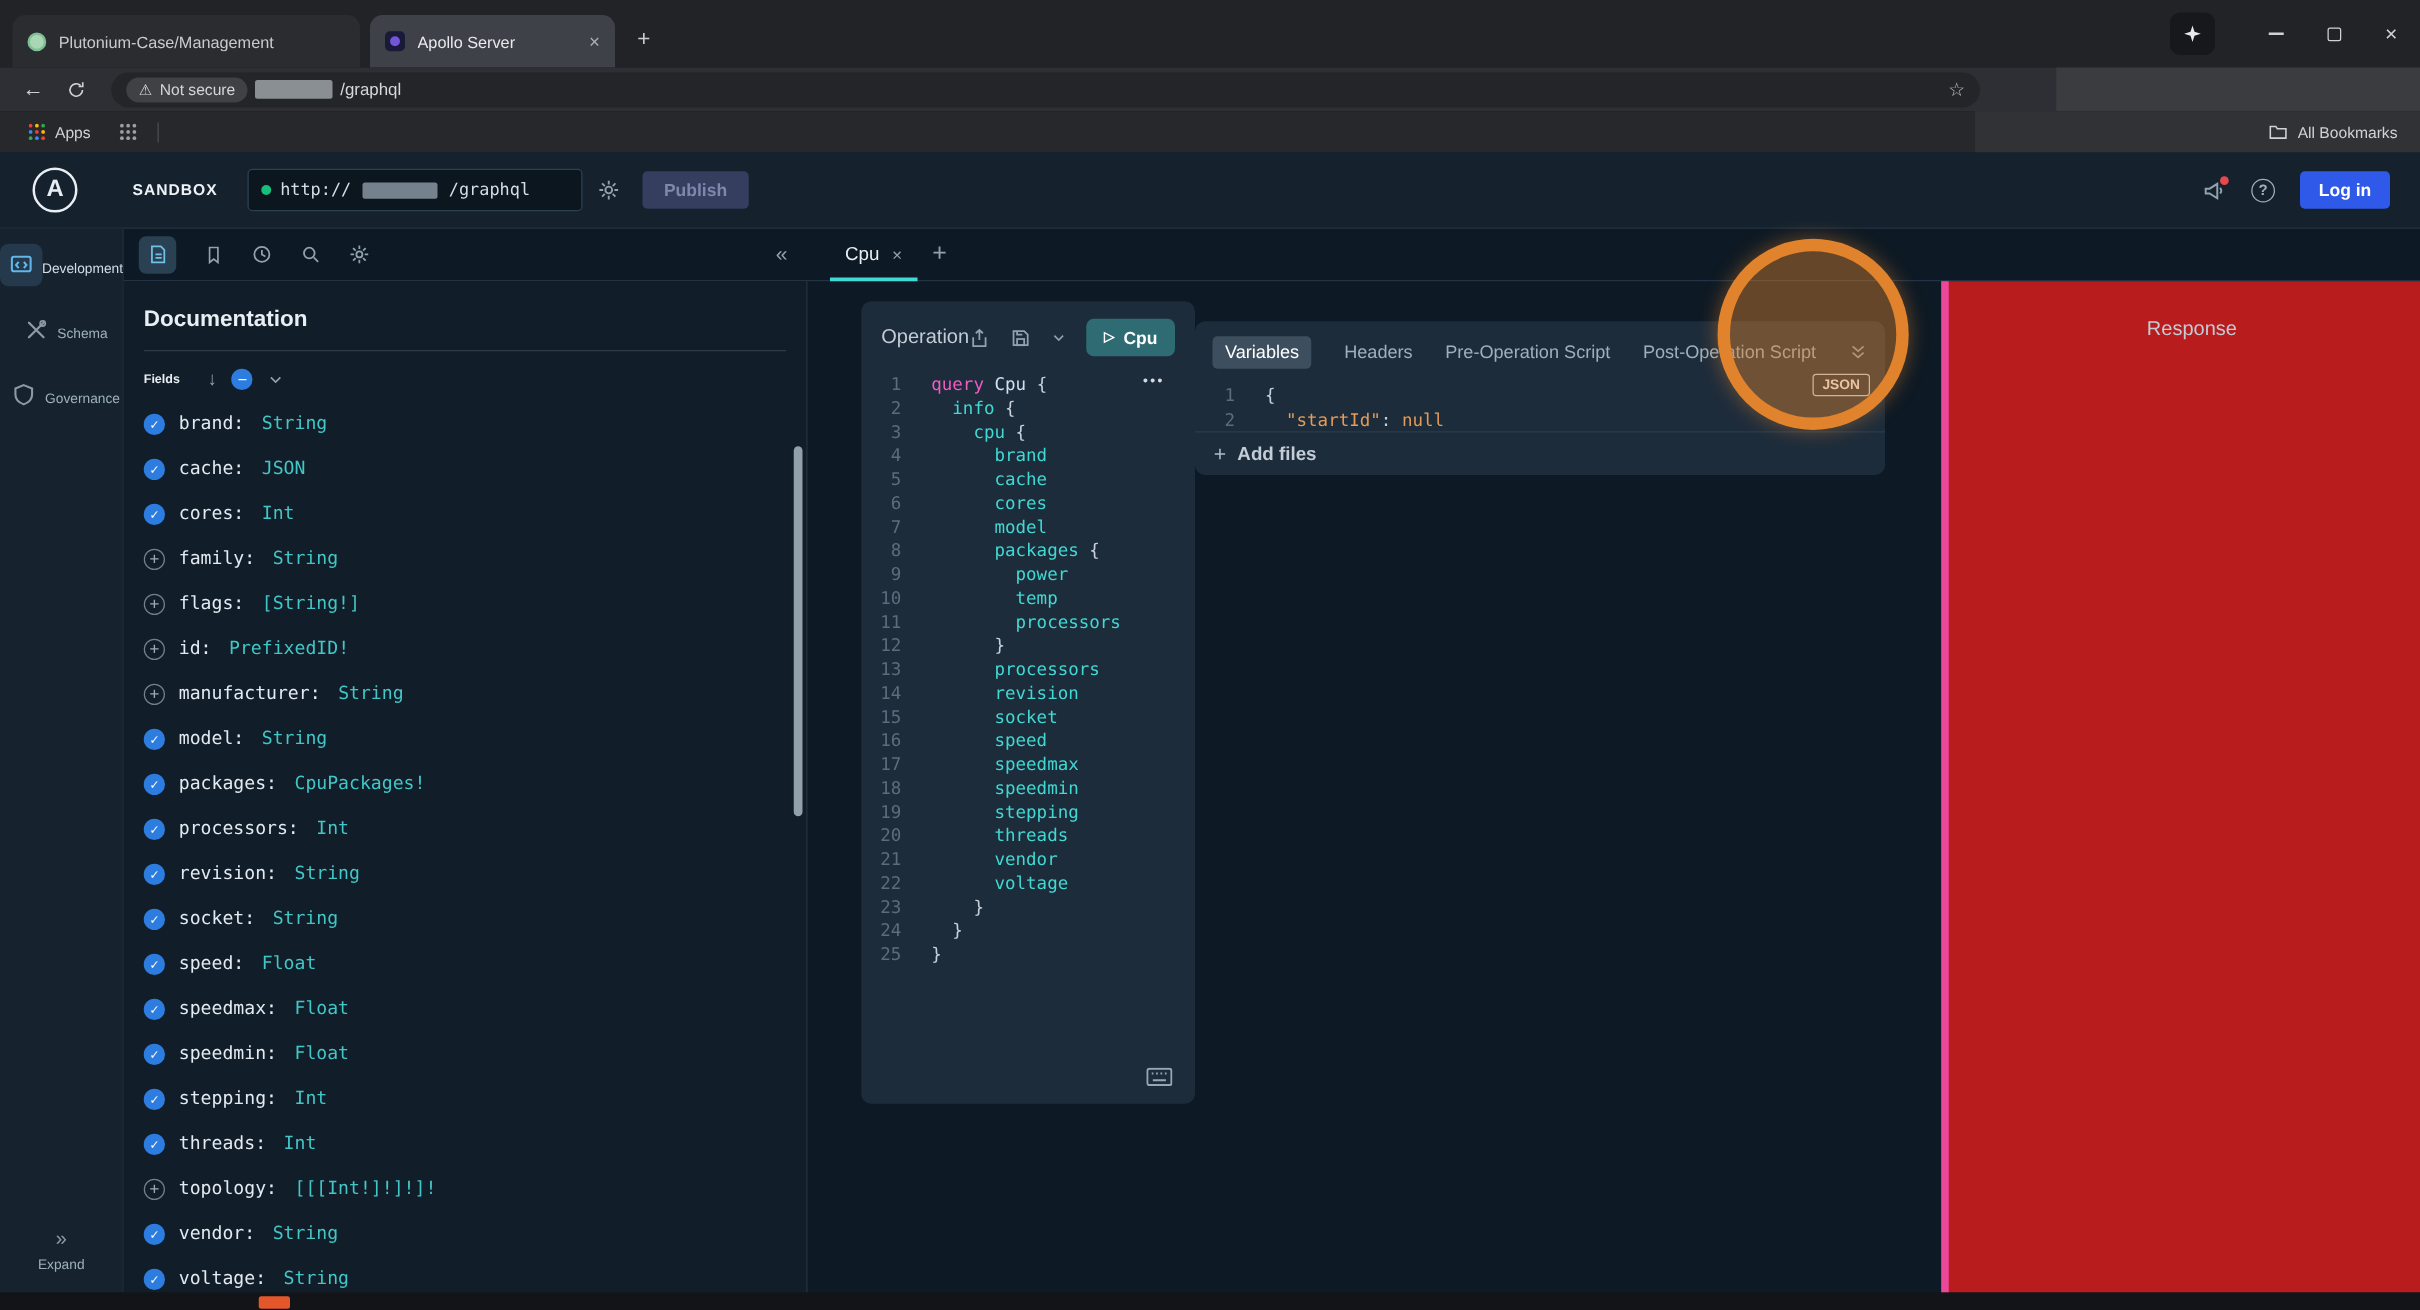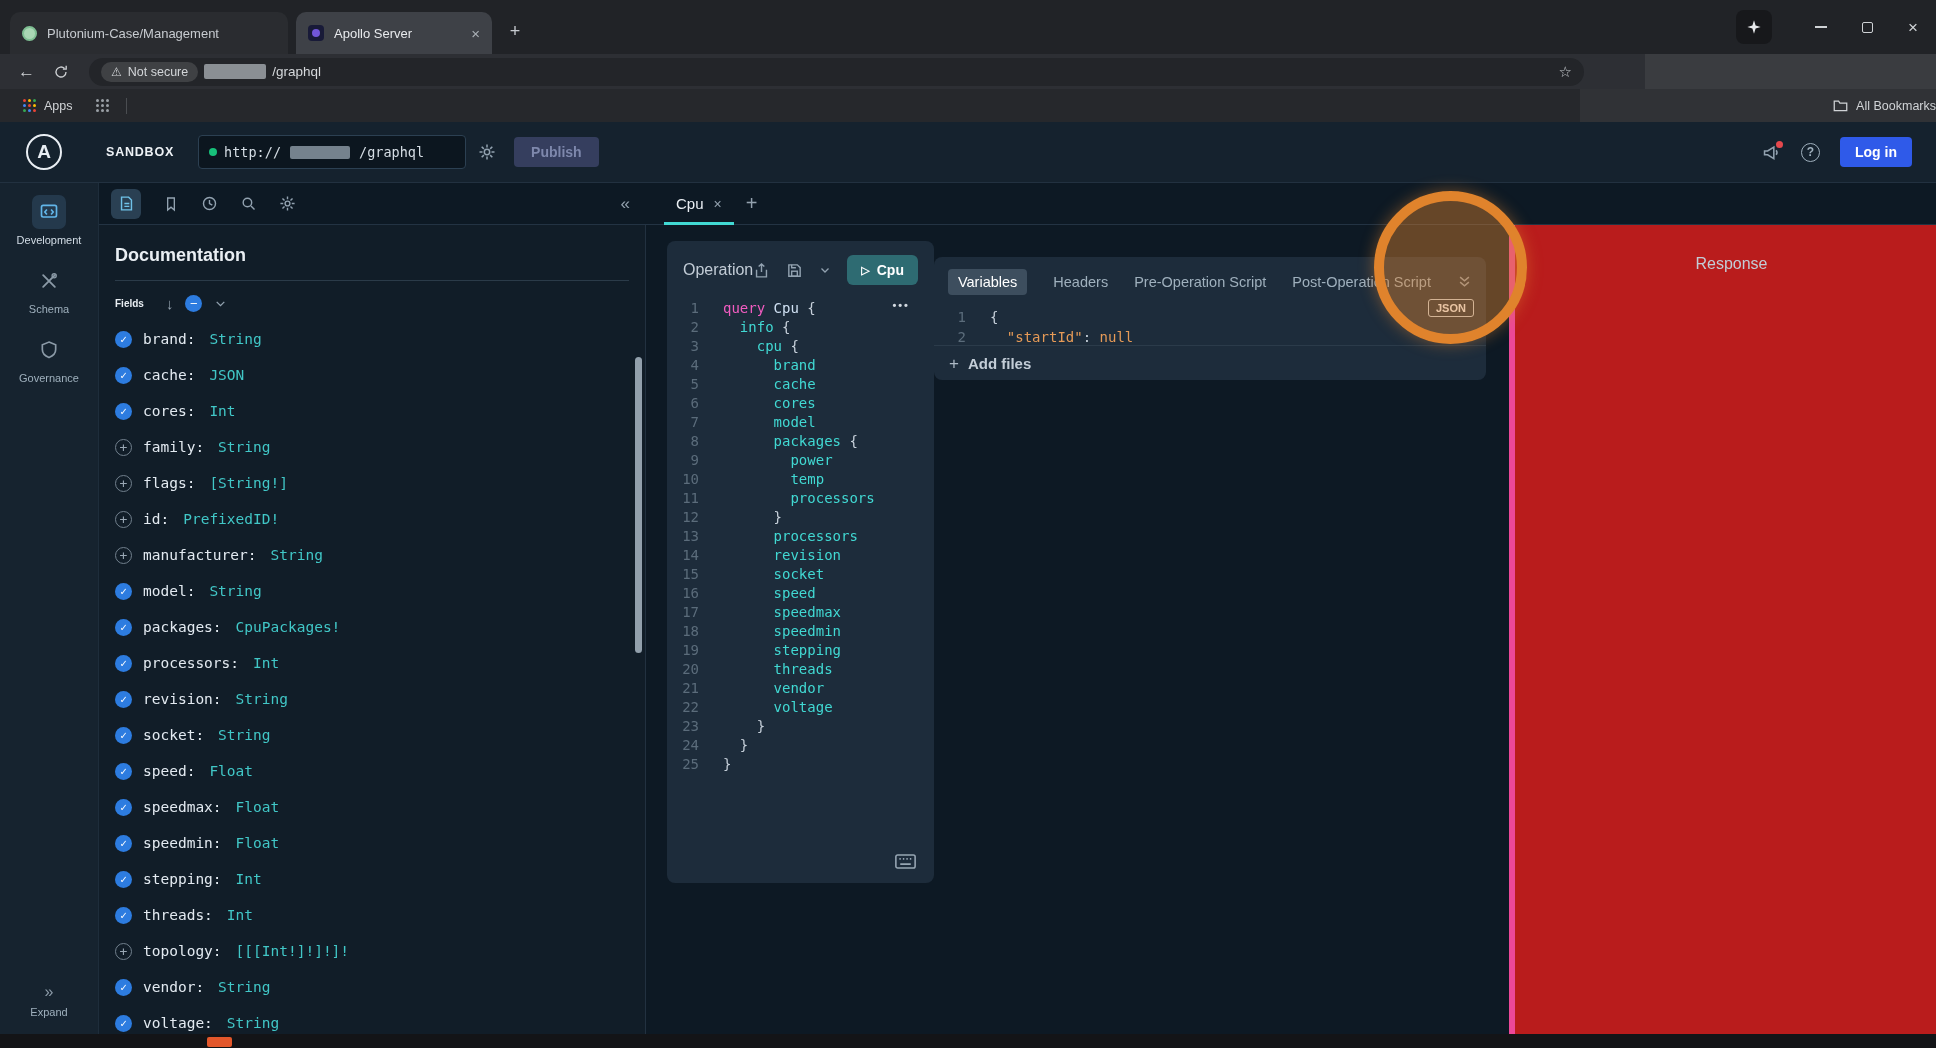--- a/index.html
+++ b/index.html
@@ -41,21 +41,21 @@
   .notsecure { display:flex; align-items:center; gap:6px; background:#3f4144; border-radius:12px;
                padding:3px 10px; font-size:12.5px; color:#d3d6d9; }
   .warn-glyph { font-size:12px; color:#d3d6d9; line-height:1; }
   .redact { width:62px; height:15px; border-radius:2px; background:#8a8f94; margin:0 6px; }
   .urlpath { font-size:13.5px; color:#d6d9dc; }
   .star { margin-left:auto; color:#c3c7cb; font-size:15px; }
 
   .bookmarksbar { position:absolute; left:0; top:89px; width:100%; height:33px; background:#26282c;
                   display:flex; align-items:center; }
   .bm-right-seg { position:absolute; left:1580px; top:0; width:356px; height:33px; background:#303236;
-                  display:flex; align-items:center; justify-content:flex-end; gap:8px;
+                  display:flex; align-items:center; justify-content:flex-end; padding-right:18px; gap:8px;
                   font-size:12.5px; color:#d0d3d6; }
   .apps-label { font-size:12.5px; color:#d0d3d6; margin-left:7px; }
   .bm-sep { width:1px; height:16px; background:#4a4d51; margin-left:16px; }
 
   
   .ap-topbar { position:absolute; left:0; top:122px; width:100%; height:61px; background:#15222e;
                border-bottom:1px solid #223140; display:flex; align-items:center; }
   .ap-logo { width:36px; height:36px; border-radius:50%; border:2.5px solid #e9eef3; margin-left:26px;
              display:flex; align-items:center; justify-content:center; font-size:19px; font-weight:bold; }
   .env-label { margin-left:44px; font-size:12.5px; font-weight:bold; letter-spacing:0.8px; color:#eef2f6; }
@@ -72,21 +72,21 @@
   .bell-wrap { position:relative; }
   .notif-dot { position:absolute; right:-2px; top:-3px; width:7px; height:7px; border-radius:50%; background:#e5484d; }
   .help-circle { width:19px; height:19px; border-radius:50%; border:1.5px solid #9fb0bd; color:#9fb0bd;
                  font-size:12px; display:flex; align-items:center; justify-content:center; font-weight:bold; }
   .login-btn { background:#2f5ae9; color:#fff; font-size:14px; font-weight:bold; padding:7px 15px; border-radius:4px; }
 
   
   .ap-body { position:absolute; left:0; top:183px; width:100%; height:851px; display:flex; }
   .rail { width:99px; background:#16232f; border-right:1px solid #1e2d3b; display:flex; flex-direction:column;
           align-items:center; padding-top:12px; flex:none; }
-  .rail-item { display:flex; flex-direction:column; align-items:center; margin-bottom:18px; }
+  .rail-item { display:flex; flex-direction:row; align-items:center; margin-bottom:18px; }
   .rail-iconbox { width:34px; height:34px; border-radius:7px; display:flex; align-items:center; justify-content:center;
                   color:#8b9aa7; }
   .rail-item.active .rail-iconbox { background:#24394c; color:#62b6e9; }
   .rail-label { margin-top:5px; font-size:11px; color:#9fb0bd; }
   .rail-item.active .rail-label { color:#d3dde6; }
   .rail-expand { margin-top:auto; margin-bottom:16px; display:flex; flex-direction:column; align-items:center; color:#8b9aa7; }
   .rail-expand .glyph { font-size:16px; }
 
   .main { flex:1; display:flex; flex-direction:column; min-width:0; }
   .hdr-row { height:42px; border-bottom:1px solid #233343; display:flex; align-items:stretch; flex:none; }
@@ -95,21 +95,21 @@
                   color:#8b9aa7; }
   .tool-iconbox.active { background:#2a4053; color:#6fc1e8; }
   .collapse-left { position:absolute; right:16px; top:50%; transform:translateY(-50%); color:#93a1ae; font-size:17px; }
   .hdr-tabs { flex:1; display:flex; align-items:center; padding-left:18px; }
   .op-tab { position:relative; height:42px; display:flex; align-items:center; gap:10px; padding:0 12px;
             font-size:15px; color:#e9eef3; }
   .op-tab::after { content:""; position:absolute; left:0; right:0; bottom:0; height:3px; background:#41d9d3; }
   .op-tab .tab-x { color:#93a1ae; font-size:14px; }
   .add-tab { margin-left:12px; color:#93a1ae; font-size:20px; }
 
-  .content-row { flex:1; display:flex; min-height:0; }
+  .content-row { flex:1; display:flex; min-height:0;gap:22px; }
 
   
   .docs-panel { width:547px; background:#111d28; border-right:1px solid #223140; position:relative;
                 overflow:hidden; flex:none; }
   .docs-title { margin:20px 16px 0 16px; font-size:18px; font-weight:bold; color:#e9eef3; }
   .docs-divider { height:1px; background:#2b3b49; margin:14px 16px 0 16px; }
   .fields-row { display:flex; align-items:center; gap:12px; margin:10px 16px 0 16px; height:24px; }
   .fields-label { font-size:10px; font-weight:bold; color:#e9eef3; }
   .sort-arrow { color:#93a1ae; font-size:15px; margin-left:10px; }
   .filter-circle { width:17px; height:17px; border-radius:50%; background:#2d7ce0; color:#fff;

